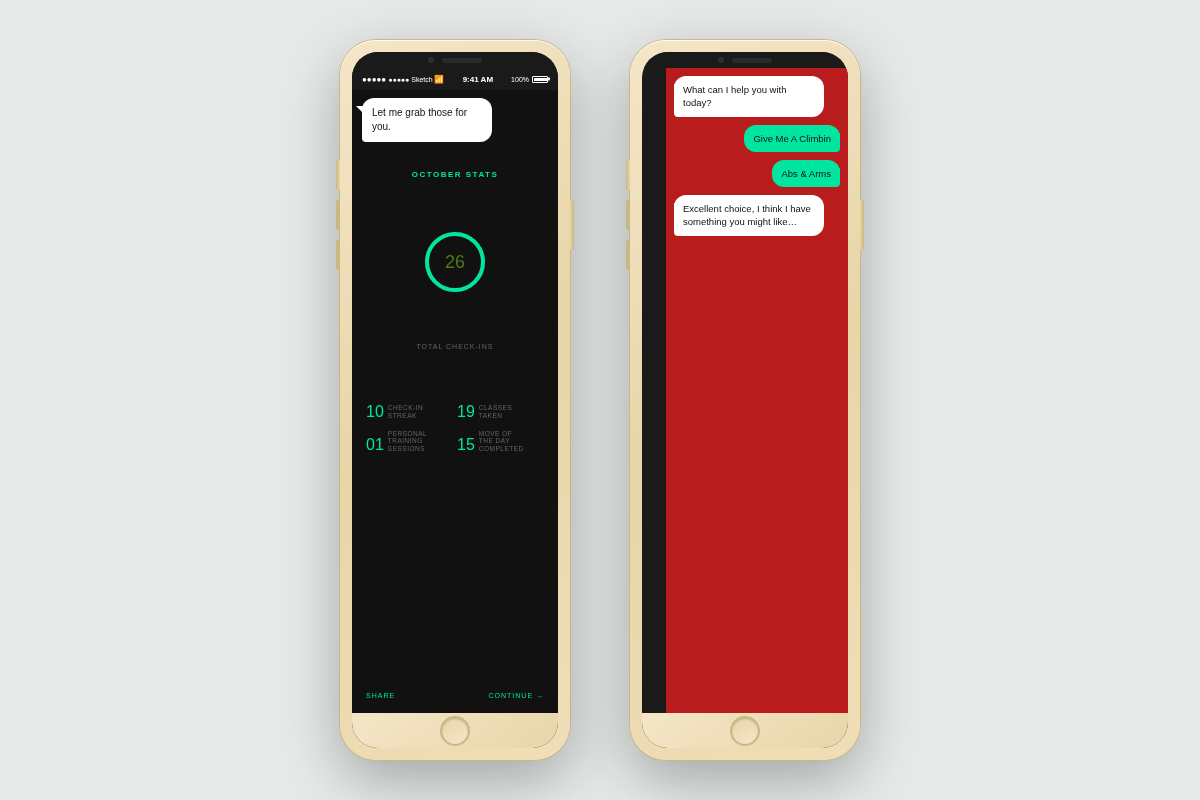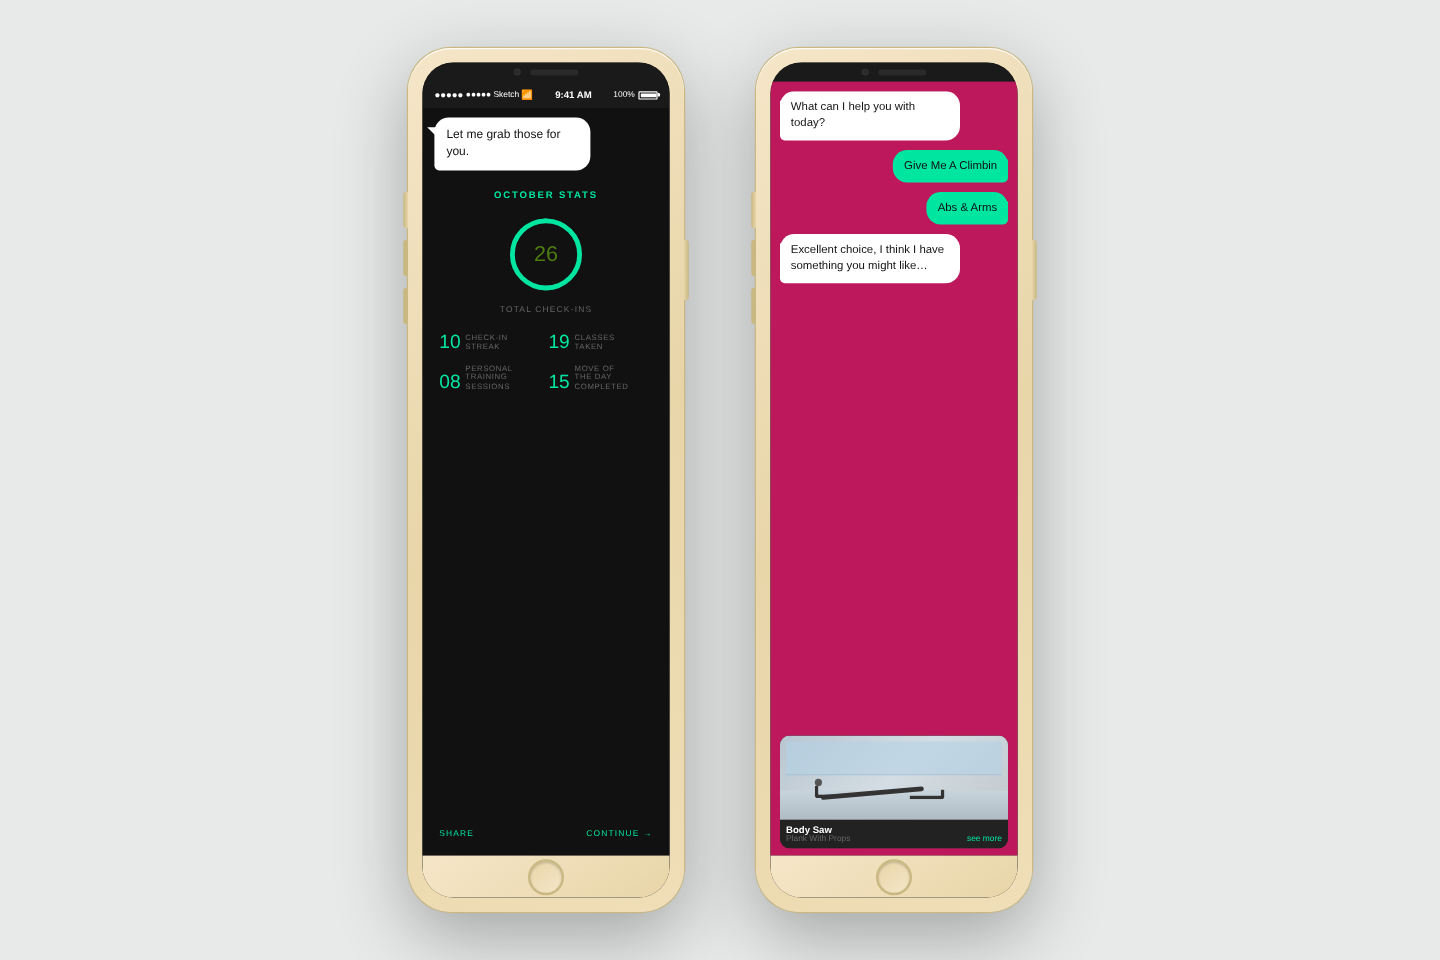--- a/index.html
+++ b/index.html
@@ -199,21 +199,21 @@
     }
 
     .chat-bubble-white {
       background: white;
       border-radius: 12px 12px 12px 4px;
       padding: 8px 10px;
       font-size: 10px;
       color: #111;
       line-height: 1.4;
       max-width: 130px;
-      margin-bottom: 12px;
+      margin-bottom: 24px;
       position: relative;
     }
 
     .chat-bubble-white::before {
       content: '';
       position: absolute;
       left: -6px;
       top: 8px;
       width: 0;
       height: 0;
@@ -221,20 +221,21 @@
       border-width: 0 8px 8px 0;
       border-color: transparent white transparent transparent;
     }
 
     .stats-section {
       flex: 1;
       display: flex;
       flex-direction: column;
       align-items: center;
       padding: 4px 0;
+      gap: 38px;
     }
 
     .stats-title {
       font-size: 8px;
       color: #00e5a0;
       font-weight: 700;
       letter-spacing: 1.5px;
       margin-bottom: 10px;
     }
 
@@ -333,26 +334,27 @@
       text-transform: uppercase;
       letter-spacing: 1px;
       display: flex;
       align-items: center;
       gap: 3px;
     }
 
     
     .phone2-content {
       flex: 1;
-      background: #be185d;
+      background: #b91c1c;
       overflow: hidden;
       display: flex;
       flex-direction: column;
       padding: 8px 8px 6px;
       gap: 8px;
+      margin-left: 24px;
     }
 
     .msg-received {
       background: white;
       border-radius: 12px 12px 12px 4px;
       padding: 7px 9px;
       font-size: 9.5px;
       color: #111;
       line-height: 1.4;
       max-width: 150px;
@@ -588,21 +590,21 @@
         <div class="stats-grid">
           <div class="stat-item">
             <div class="stat-number">10</div>
             <div class="stat-label">CHECK-IN<br>STREAK</div>
           </div>
           <div class="stat-item">
             <div class="stat-number">19</div>
             <div class="stat-label">CLASSES<br>TAKEN</div>
           </div>
           <div class="stat-item">
-            <div class="stat-number">08</div>
+            <div class="stat-number">01</div>
             <div class="stat-label">PERSONAL<br>TRAINING<br>SESSIONS</div>
           </div>
           <div class="stat-item">
             <div class="stat-number">15</div>
             <div class="stat-label">MOVE OF<br>THE DAY<br>COMPLETED</div>
           </div>
         </div>
       </div>
 
       <div class="phone1-footer">
@@ -641,41 +643,20 @@
           <span>Abs &amp; Arms</span>
         </div>
 
         <div class="msg-received">
           <span>Excellent choice, I think I have something you might like…</span>
         </div>
       </div>
 
       <div class="workout-cards">
 
-        <div class="workout-card">
-          <div class="workout-card-image">
-            <div class="exercise-visual">
-              <div class="exercise-window"></div>
-              <div class="exercise-floor"></div>
-              <div class="person-plank">
-                <div class="person-head"></div>
-                <div class="person-plank-arms"></div>
-                <div class="person-plank-body"></div>
-                <div class="person-plank-legs"></div>
-              </div>
-            </div>
-          </div>
-          <div class="workout-card-info">
-            <div class="workout-card-title">Body Saw</div>
-            <div class="workout-card-subtitle">
-              <span>Plank With Props</span>
-              <span class="see-more">see more</span>
-            </div>
-          </div>
-        </div>
 
       </div>
     </div>
 
     <div class="home-button-container">
       <div class="home-button"></div>
     </div>
   </div>
 </div>
 

